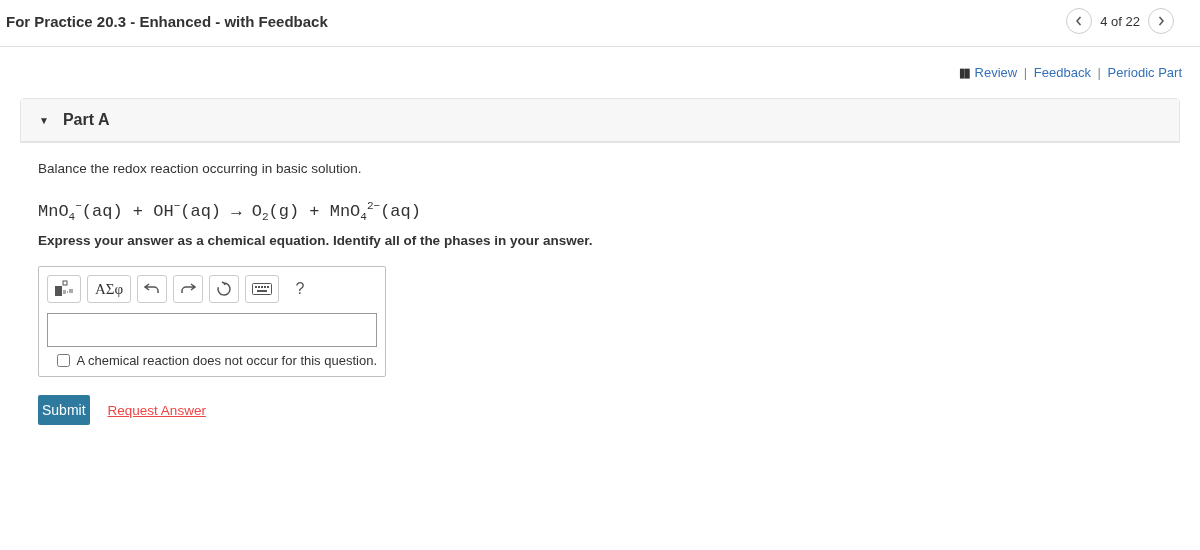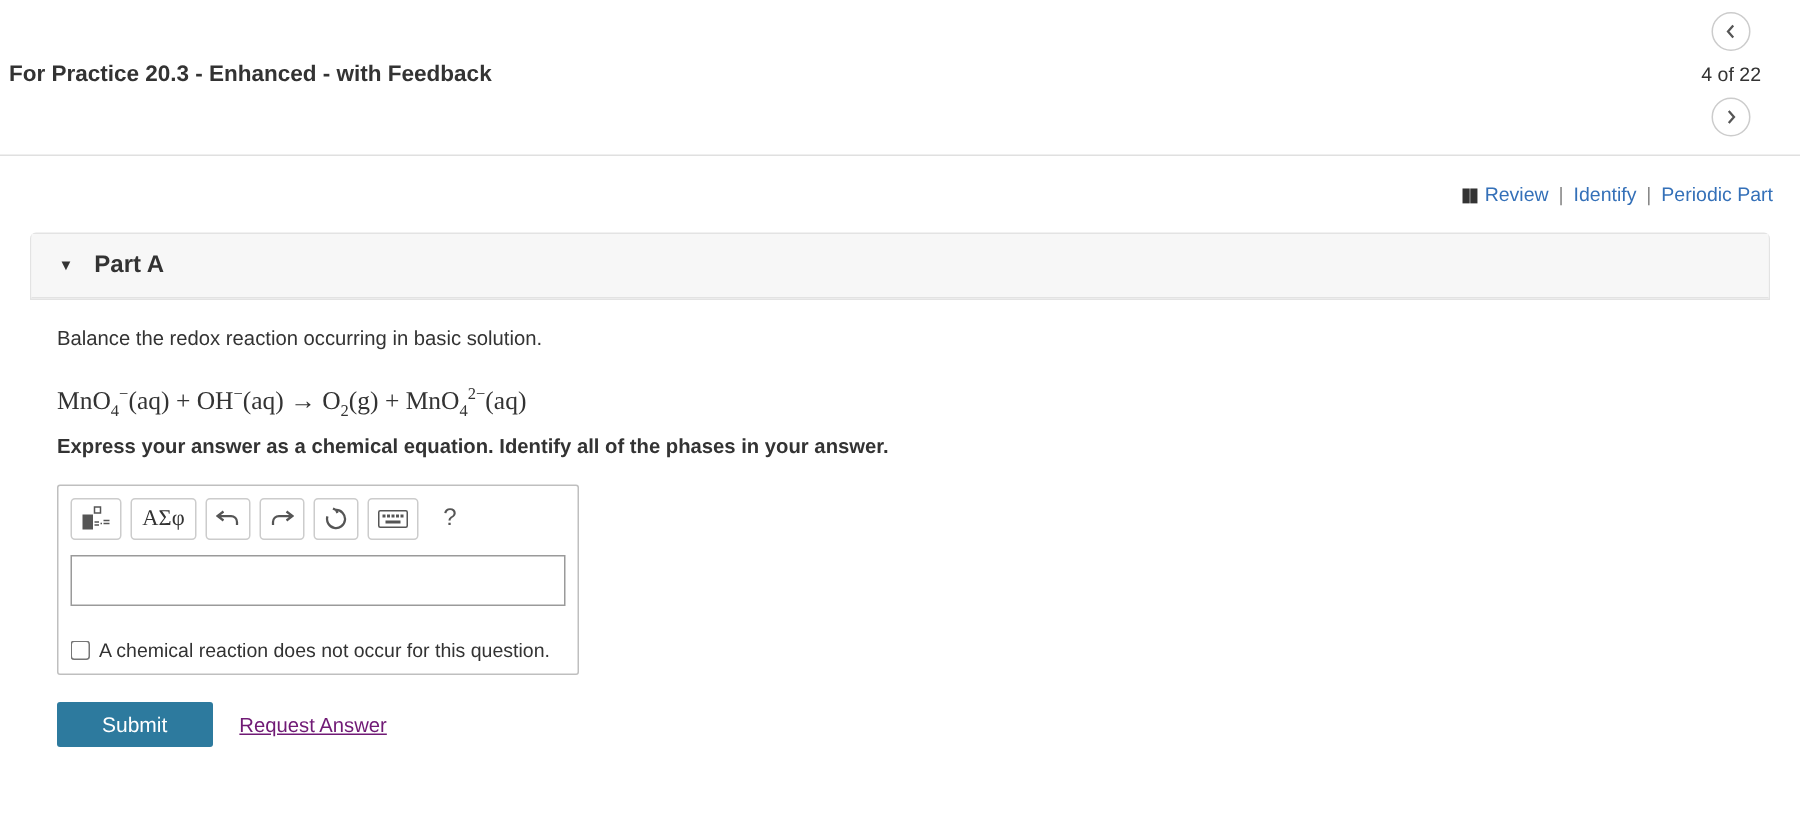--- a/index.html
+++ b/index.html
@@ -11,21 +11,21 @@
     width: 1200px;
   }
   .header {
     display: flex;
     justify-content: space-between;
     align-items: center;
     padding: 8px 26px 12px 6px;
     border-bottom: 1px solid #e0e0e0;
   }
   .title { font-weight: bold; font-size: 15px; color: #333; }
-  .nav { display: flex; align-items: center; gap: 8px; flex-direction: column; }
+  .nav { display: flex; align-items: center; gap: 8px; }
   .navbtn {
     width: 26px; height: 26px; border: 1px solid #ccc; border-radius: 50%;
     display: flex; align-items: center; justify-content: center;
     cursor: pointer; background: #fff; color:#555;
   }
   .navcount { font-size: 13px; color: #333; }
   .links-row {
     text-align: right;
     padding: 18px 18px 18px 0;
     font-size: 13px;
@@ -42,21 +42,21 @@
     background: #f7f7f7;
     border-bottom: 1px solid #e3e3e3;
     padding: 12px 18px;
     display: flex; align-items: center; gap: 14px;
     cursor: pointer;
   }
   .caret { font-size:10px; color:#333; }
   .part-title { font-weight: bold; font-size: 16px;}
   .content { padding: 18px 38px 4px 38px; }
   .prompt { font-size: 13.5px; color:#333; margin-bottom:24px;}
-  .equation { font-family: Liberation Serif, serif; font-size: 17px; margin: 4px 0 10px 0; }
+  .equation { font-family: Liberation Mono, monospace; font-size: 17px; margin: 4px 0 10px 0; }
   .equation sub { font-size: 11px; }
   .equation sup { font-size: 11px; }
   .instruction { font-weight: bold; font-size: 13.5px; margin-bottom: 18px; }
   .answer-panel {
     border: 1px solid #bfbfbf;
     width: 348px;
     padding: 8px;
     border-radius: 2px;
   }
   .toolbar {
@@ -69,27 +69,27 @@
     min-width:30px; padding: 0 6px; cursor:pointer; background:#fff;
     font-size:13px; color:#333;
   }
   .tool.greek { font-family: "Times New Roman", serif; font-size:15px; width:44px; }
   .tool.icon { color:#555; }
   .tool.templates svg { display:block; }
   .answer-input {
     width: 100%; height: 34px; border:1px solid #9a9a9a; padding: 4px 6px;
     font-size: 14px;
   }
-  .check-row { margin-top: 22px; font-size: 13px; display:flex; align-items:center; gap:6px;}
+  .check-row { margin-top: 6px; font-size: 13px; display:flex; align-items:center; gap:6px;justify-content:flex-end;}
   .footer-row { margin-top: 14px; display:flex; align-items:center; gap:18px; padding: 0 38px 28px 38px;}
   .submit-btn {
-    background:#2d7a9e; color:#fff; border:none; padding: 7px 30px;
+    background:#2d7a9e; color:#fff; border:none; padding: 7px 4px;
     font-size:14px; cursor:pointer; border-radius:2px;
   }
-  .request { color:#701a75; text-decoration: underline; font-size:13.5px; cursor:pointer;}
+  .request { color:#ef4444; text-decoration: underline; font-size:13.5px; cursor:pointer;}
 </style>
 </head>
 <body>
 
 <div class="header">
   <div class="title">For Practice 20.3 - Enhanced - with Feedback</div>
   <div class="nav">
     <div class="navbtn">
       <svg width="10" height="10" viewBox="0 0 10 10">
           <path d="M6.5 1 L3 5 L6.5 9" stroke="#555" stroke-width="1.5" fill="none"></path>
@@ -101,21 +101,21 @@
           <path d="M3.5 1 L7 5 L3.5 9" stroke="#555" stroke-width="1.5" fill="none"></path>
         </svg>
     </div>
   </div>
 </div>
 
 <div class="links-row">
   <span class="pause-icon">▮▮</span>
   <a>Review</a>
   <span class="sep">|</span>
-  <a>Identify</a>
+  <a>Feedback</a>
   <span class="sep">|</span>
   <a>Periodic Part</a>
 </div>
 
 <div class="part-box">
   <div class="part-header">
     <span class="caret">▼</span>
     <span class="part-title">Part A</span>
   </div>
 </div>

